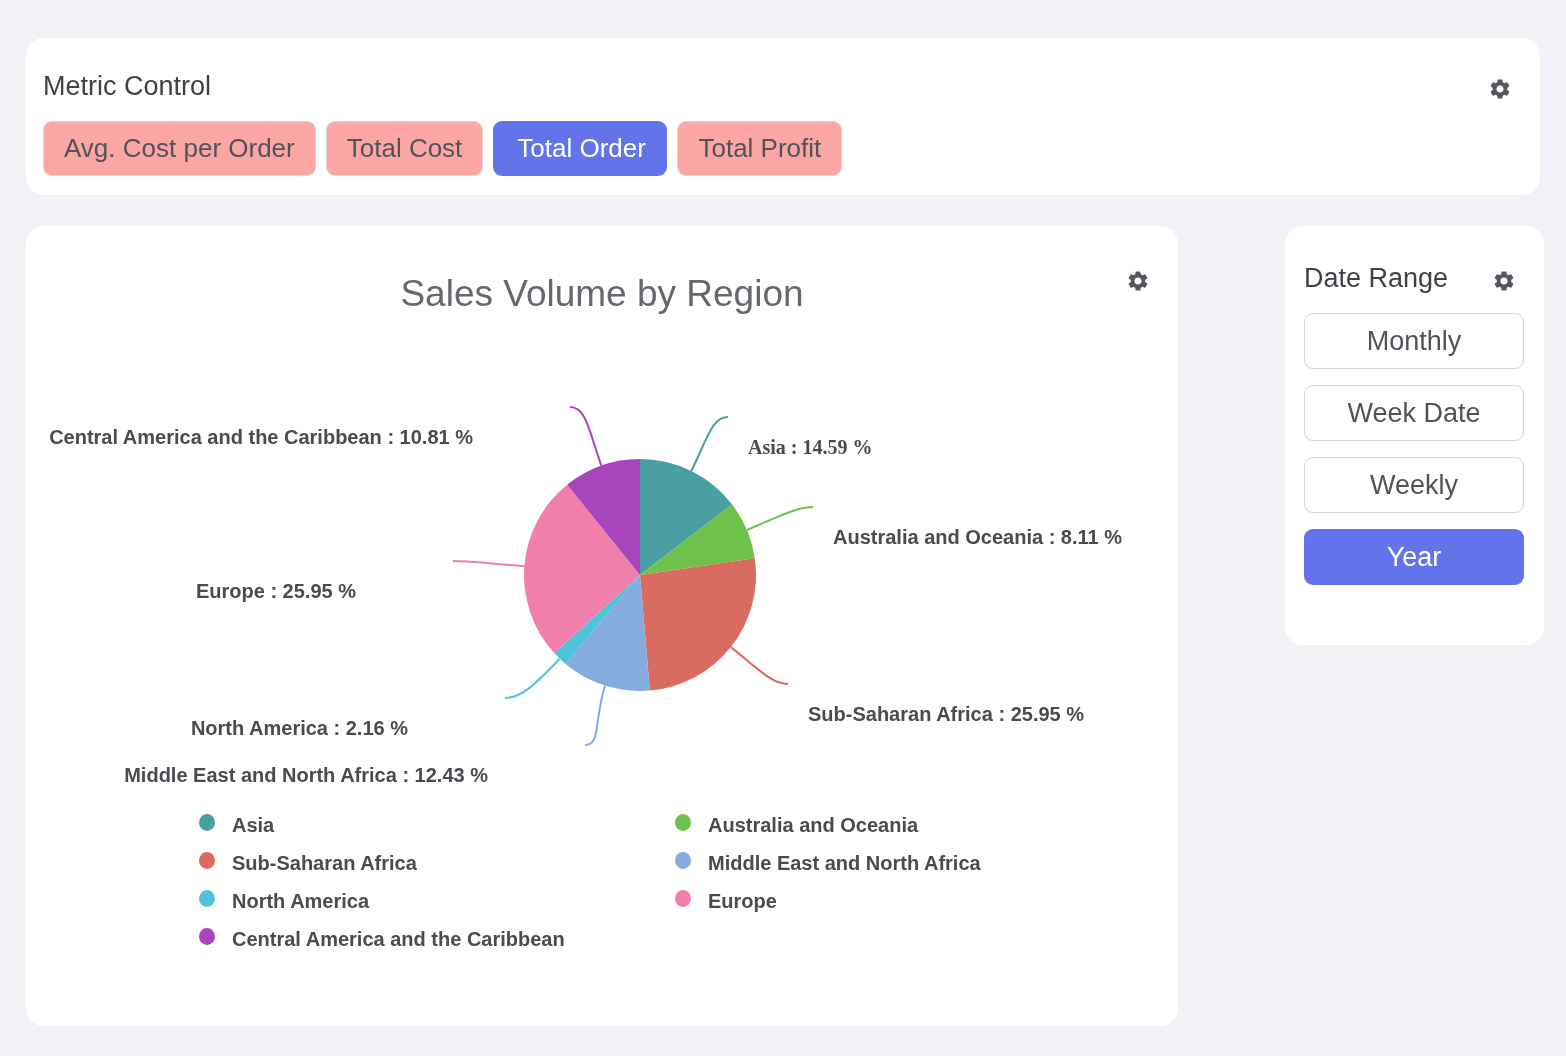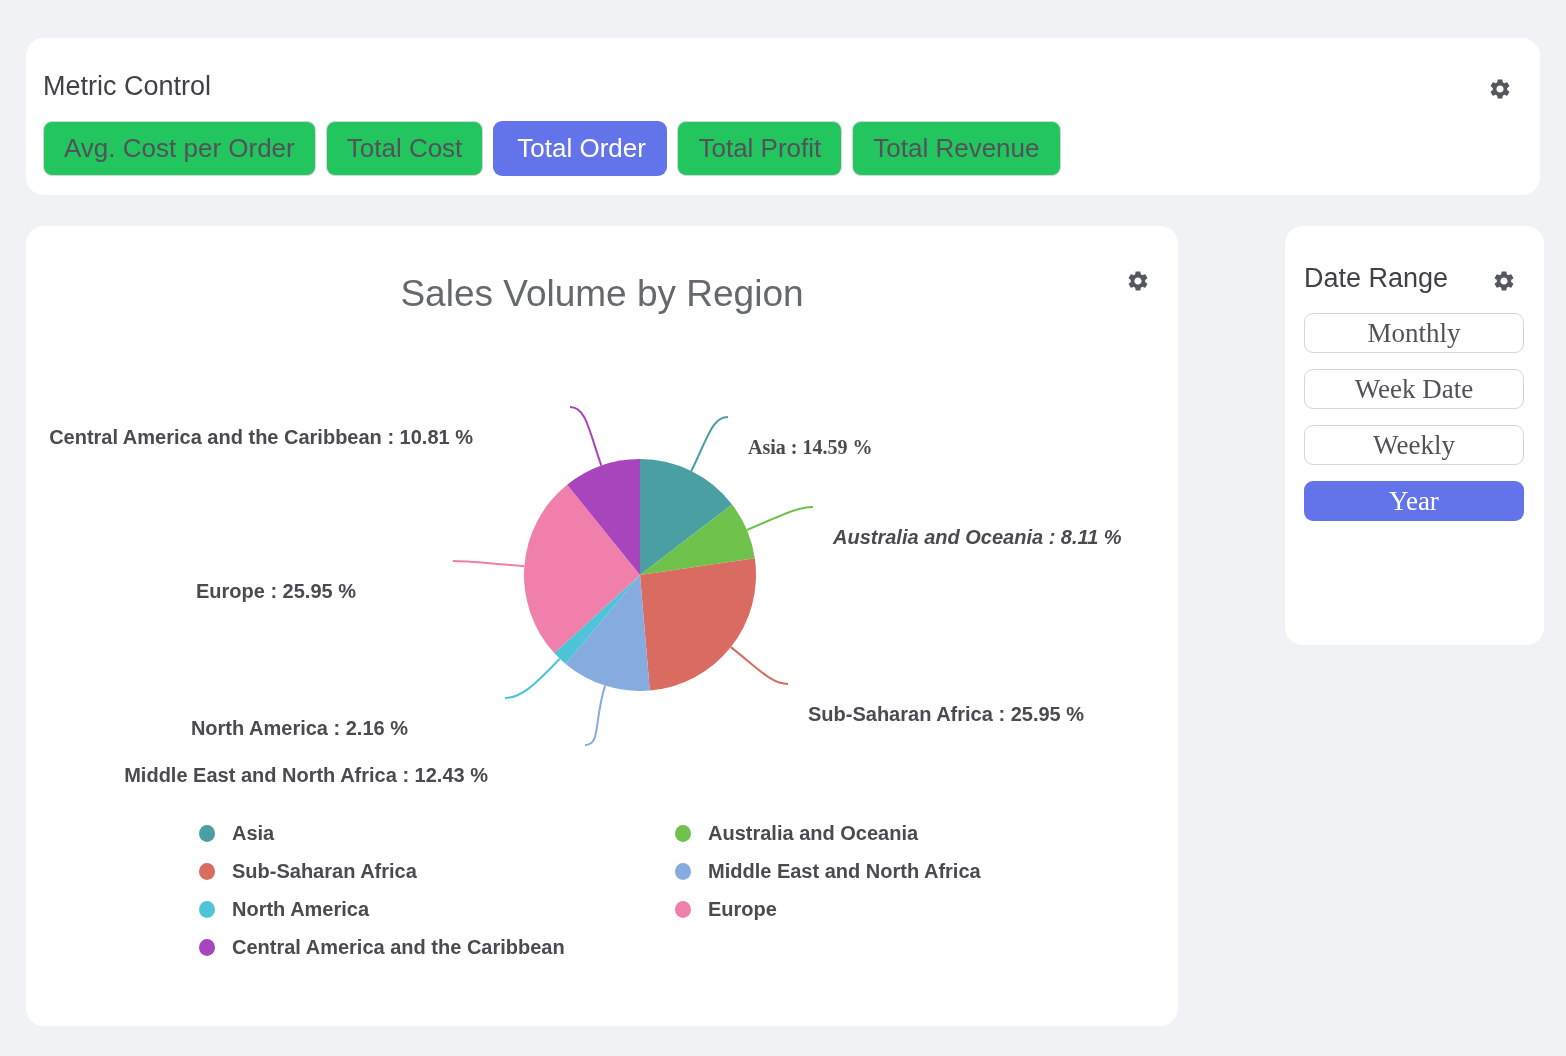--- a/index.html
+++ b/index.html
@@ -10,50 +10,49 @@
   #chart-card  { left:26px; top:226px; width:1152px; height:800px; }
   #side-card   { left:1285px; top:226px; width:259px; height:419px; }
   .panel-title { position:absolute; font-size:27px; color:#3f4146; font-weight:400; }
   #metric-title { left:17px; top:33px; }
   #side-title   { left:19px; top:37px; }
   .gear { position:absolute; right:28px; width:24px; height:24px; cursor:pointer; }
   #metric-gear { top:39px; }
   #chart-gear  { top:43px; }
   #side-gear   { top:43px; }
   .chip-row { position:absolute; left:17px; top:83px; display:flex; gap:10px; }
-  .chip { height:55px; padding:0 20px; font-size:26px; color:#515359; background:#22c55e;
+  .chip { height:55px; padding:0 20px; font-size:26px; color:#515359; background:#fca5a5;
           border:1.5px solid #d5d6db; border-radius:9px; display:flex; align-items:center;
           cursor:pointer; font-family:inherit; }
   .chip.selected { color:#ffffff; border:none; padding:0 21.5px; }
   #chart-title { position:absolute; top:47px; width:100%; text-align:center; font-size:37px; line-height:42px; color:#65686d; font-weight:400; }
   #pie-svg { position:absolute; left:0; top:0; }
   .pie-label { position:absolute; font-weight:bold; font-size:20px; color:#4a4b50; white-space:nowrap; line-height:26px;margin-top:26px; }
   .legend { position:absolute; left:173px; top:588px; display:grid; grid-template-columns:476px auto; }
-  .legend-item { display:flex; align-items:center; height:38px; cursor:pointer; }
+  .legend-item { display:flex; align-items:flex-start; height:38px; cursor:pointer; }
   .legend-dot { width:16px; height:17px; border-radius:50%; margin-right:17px; flex:none; }
   .legend-label { font-weight:bold; font-size:20px; color:#4a4b50; white-space:nowrap; }
   .side-buttons { position:absolute; left:19px; top:87px; width:220px; display:flex; flex-direction:column; gap:16px; }
-  .side-btn { height:40px; border:1.5px solid #d5d6db; border-radius:9px; background:#fff; font-size:27px;
-              color:#515359; display:flex; align-items:center; justify-content:center; cursor:pointer; font-family:Liberation Serif, serif; }
+  .side-btn { height:56px; border:1.5px solid #d5d6db; border-radius:9px; background:#fff; font-size:27px;
+              color:#515359; display:flex; align-items:center; justify-content:center; cursor:pointer; font-family:Liberation Sans, sans-serif; }
   .side-btn.selected { color:#fff; border:none; }
 </style>
 </head>
 <body>
 
 <div class="card" id="metric-card">
   <div class="panel-title" id="metric-title">Metric Control</div>
   <span class="gear" id="metric-gear"><svg width="24" height="24" viewBox="0 0 24 24">
         <path d="M19.14,12.94c0.04-0.3,0.06-0.61,0.06-0.94c0-0.32-0.02-0.64-0.07-0.94l2.03-1.58c0.18-0.14,0.23-0.41,0.12-0.61l-1.92-3.32c-0.12-0.22-0.37-0.29-0.59-0.22l-2.39,0.96c-0.5-0.38-1.03-0.7-1.62-0.94L14.4,2.81c-0.04-0.24-0.24-0.41-0.48-0.41h-3.84c-0.24,0-0.43,0.17-0.47,0.41L9.25,5.35C8.66,5.59,8.12,5.92,7.63,6.29L5.24,5.33c-0.22-0.08-0.47,0-0.59,0.22L2.74,8.87C2.62,9.08,2.66,9.34,2.86,9.48l2.03,1.58C4.84,11.36,4.8,11.69,4.8,12s0.02,0.64,0.07,0.94l-2.03,1.58c-0.18,0.14-0.23,0.41-0.12,0.61l1.92,3.32c0.12,0.22,0.37,0.29,0.59,0.22l2.39-0.96c0.5,0.38,1.03,0.7,1.62,0.94l0.36,2.54c0.05,0.24,0.24,0.41,0.48,0.41h3.84c0.24,0,0.44-0.17,0.47-0.41l0.36-2.54c0.59-0.24,1.13-0.56,1.62-0.94l2.39,0.96c0.22,0.08,0.47,0,0.59-0.22l1.92-3.32c0.12-0.22,0.07-0.47-0.12-0.61L19.14,12.94z M12,15.6c-1.98,0-3.6-1.62-3.6-3.6s1.62-3.6,3.6-3.6s3.6,1.62,3.6,3.6S13.98,15.6,12,15.6z" fill="#54575e"></path>
       </svg></span>
   <div class="chip-row" id="metric-buttons">
       <button class="chip">Avg. Cost per Order</button>
       <button class="chip">Total Cost</button>
       <button class="chip selected" style="background: rgb(99, 116, 234); padding-left: 24px;">Total Order</button>
       <button class="chip">Total Profit</button>
-      <button class="chip">Total Revenue</button>
     </div>
 </div>
 
 <div class="card" id="chart-card">
   <div id="chart-title">Sales Volume by Region</div>
   <span class="gear" id="chart-gear"><svg width="24" height="24" viewBox="0 0 24 24">
         <path d="M19.14,12.94c0.04-0.3,0.06-0.61,0.06-0.94c0-0.32-0.02-0.64-0.07-0.94l2.03-1.58c0.18-0.14,0.23-0.41,0.12-0.61l-1.92-3.32c-0.12-0.22-0.37-0.29-0.59-0.22l-2.39,0.96c-0.5-0.38-1.03-0.7-1.62-0.94L14.4,2.81c-0.04-0.24-0.24-0.41-0.48-0.41h-3.84c-0.24,0-0.43,0.17-0.47,0.41L9.25,5.35C8.66,5.59,8.12,5.92,7.63,6.29L5.24,5.33c-0.22-0.08-0.47,0-0.59,0.22L2.74,8.87C2.62,9.08,2.66,9.34,2.86,9.48l2.03,1.58C4.84,11.36,4.8,11.69,4.8,12s0.02,0.64,0.07,0.94l-2.03,1.58c-0.18,0.14-0.23,0.41-0.12,0.61l1.92,3.32c0.12,0.22,0.37,0.29,0.59,0.22l2.39-0.96c0.5,0.38,1.03,0.7,1.62,0.94l0.36,2.54c0.05,0.24,0.24,0.41,0.48,0.41h3.84c0.24,0,0.44-0.17,0.47-0.41l0.36-2.54c0.59-0.24,1.13-0.56,1.62-0.94l2.39,0.96c0.22,0.08,0.47,0,0.59-0.22l1.92-3.32c0.12-0.22,0.07-0.47-0.12-0.61L19.14,12.94z M12,15.6c-1.98,0-3.6-1.62-3.6-3.6s1.62-3.6,3.6-3.6s3.6,1.62,3.6,3.6S13.98,15.6,12,15.6z" fill="#54575e"></path>
       </svg></span>
   <svg id="pie-svg" width="1229" height="800">
       <path d="M 614 349 L 614 233 A 116 116 0 0 1 706.0585590965984 278.422229441147 Z" fill="#4a9fa3"></path>
@@ -66,21 +65,21 @@
       <path d="M 579.0910960055863 459.62263973486085 C 567.6554205591405 495.86109068248766 575 519 559 519" fill="none" stroke="#85abdf" stroke-width="2"></path>
       <path d="M 614 349 L 539.6104826342605 438.00673966668114 A 116 116 0 0 1 528.2518623980457 427.1233441283481 Z" fill="#4fc3d8"></path>
       <path d="M 533.7464691789265 432.7578103268645 C 507.4565194271956 460.19571370980293 495 472 479 472" fill="none" stroke="#4fc3d8" stroke-width="2"></path>
       <path d="M 614 349 L 528.2518623980457 427.1233441283481 A 116 116 0 0 1 541.1310782809767 258.74414009325017 Z" fill="#f07fab"></path>
       <path d="M 498.3378542271417 340.15307764145757 C 460.448530611895 337.2549479033144 443 335 427 335" fill="none" stroke="#f07fab" stroke-width="2"></path>
       <path d="M 614 349 L 541.1310782809767 258.74414009325017 A 116 116 0 0 1 614 233 Z" fill="#a845bd"></path>
       <path d="M 575.3585698322577 239.6252320021135 C 562.700170294549 203.79556662349552 560 181 544 181" fill="none" stroke="#a845bd" stroke-width="2"></path>
     </svg>
   <div id="pie-labels">
       <div class="pie-label" style="top: 182px; left: 722px; font-family: Liberation Serif, serif;">Asia : 14.59 %</div>
-      <div class="pie-label" style="top: 272px; left: 807px; font-style: italic;">Australia and Oceania : 8.11 %</div>
+      <div class="pie-label" style="top: 272px; left: 807px;">Australia and Oceania : 8.11 %</div>
       <div class="pie-label" style="top: 449px; left: 782px;">Sub-Saharan Africa : 25.95 %</div>
       <div class="pie-label" style="top: 510px; right: 690px;">Middle East and North Africa : 12.43 %</div>
       <div class="pie-label" style="top: 463px; right: 770px;">North America : 2.16 %</div>
       <div class="pie-label" style="top: 326px; right: 822px;">Europe : 25.95 %</div>
       <div class="pie-label" style="top: 172px; right: 705px;">Central America and the Caribbean : 10.81 %</div>
     </div>
   <div class="legend" id="legend">
       <div class="legend-item">
         <span class="legend-dot" style="background: rgb(74, 159, 163);"></span>
         <span class="legend-label">Asia</span>

